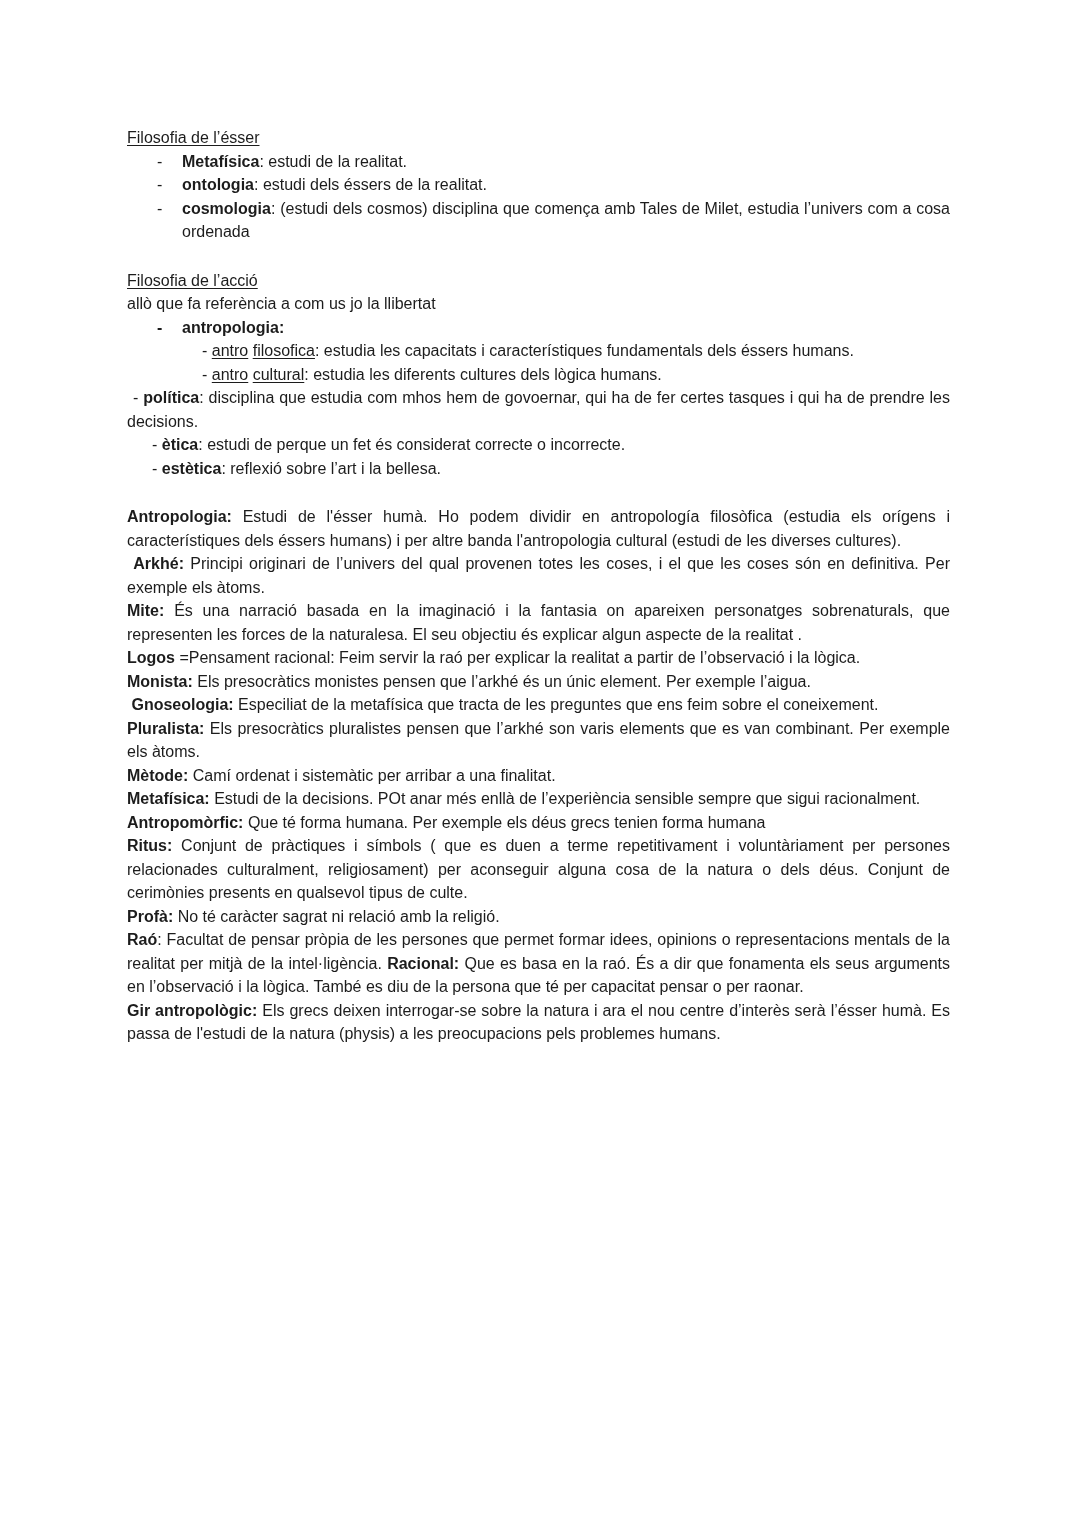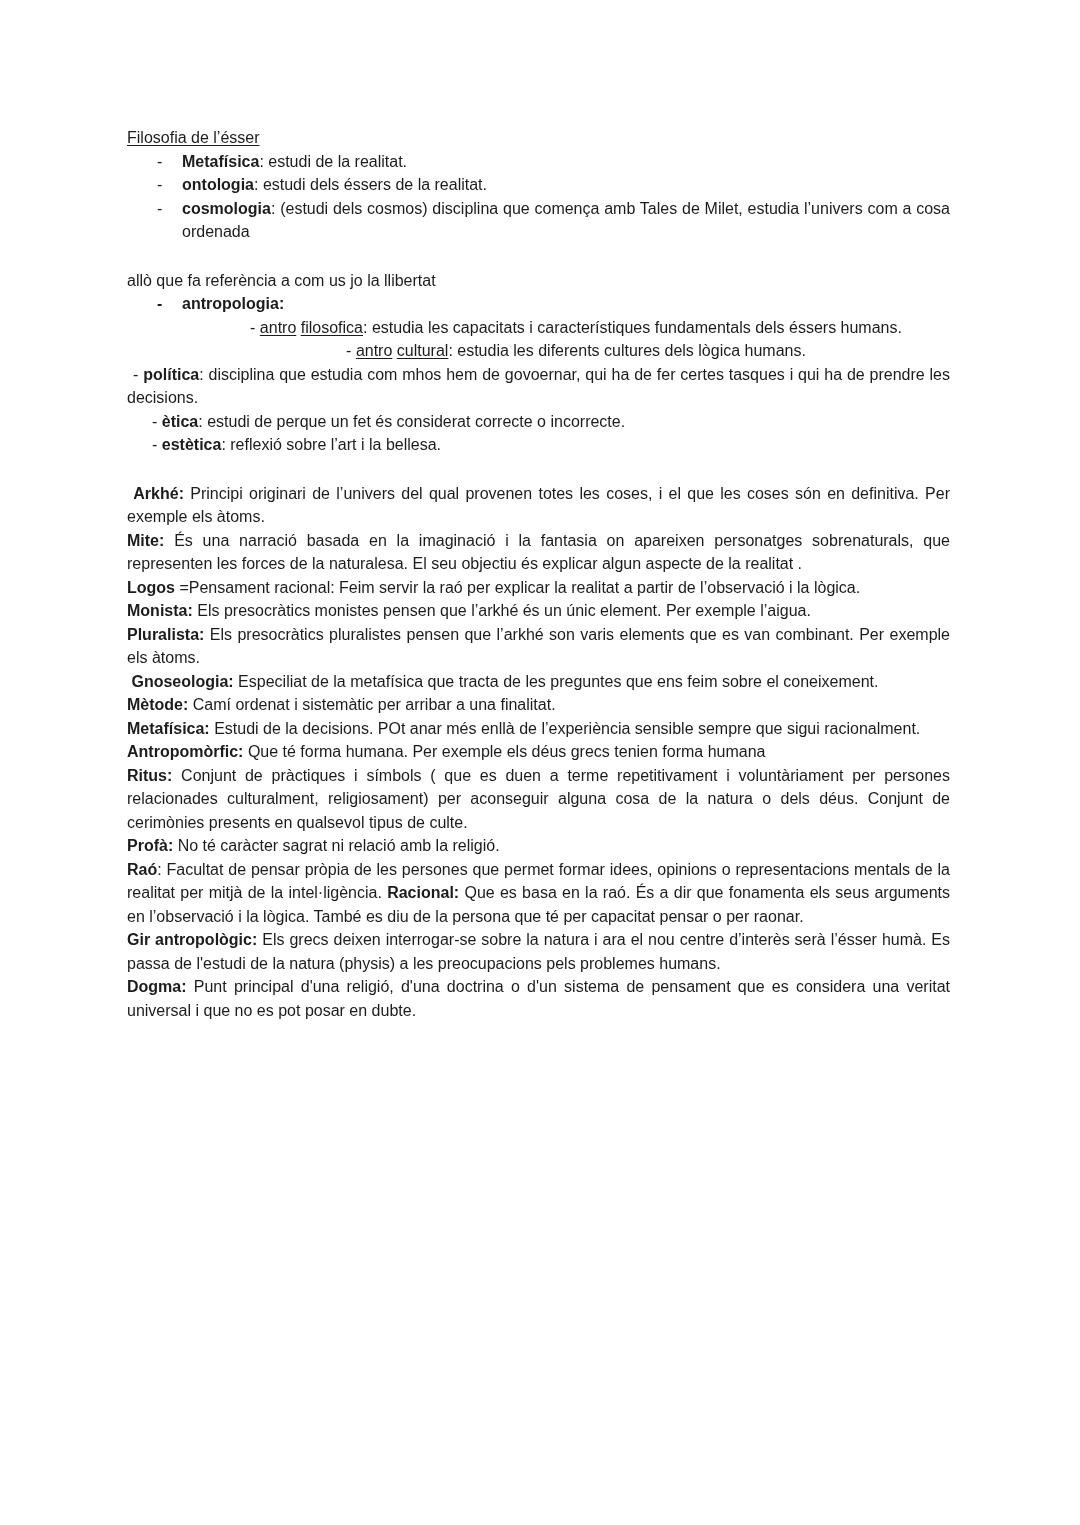--- a/index.html
+++ b/index.html
@@ -26,51 +26,52 @@
     color: #1c1c1c;
     -webkit-font-smoothing: antialiased;
   }
   .blk { text-align: justify; }
   .heading, .plain, .sub, .ind2 { text-align: left; }
   .b { font-weight: bold; }
   .u { text-decoration: underline; text-underline-offset: 2px; }
   .li1, .li1b { padding-left: 55px; position: relative; }
   .li1 .dash, .li1b .dash { position: absolute; left: 30px; }
   .li1b .dash { font-weight: bold; }
-  .sub { padding-left: 75px; text-align: center; }
+  .sub { padding-left: 75px; }
   .pind { text-indent: 6px; }
   .ind2 { padding-left: 25px; }
   .blank { height: 25px; }
 </style>
 </head>
 <body>
 
 <div class="page">
   <div class="doc" style="color: rgb(28, 28, 28);">
       <div class="blk heading"><span class="u">Filosofia de l’ésser</span></div>
       <div class="blk li1"><span class="dash">-</span><span class="b">Metafísica</span><span>: estudi de la realitat.</span></div>
       <div class="blk li1"><span class="dash">-</span><span class="b">ontologia</span><span>: estudi dels éssers de la realitat.</span></div>
       <div class="blk li1"><span class="dash">-</span><span class="b">cosmologia</span><span>: (estudi dels cosmos) disciplina que comença amb Tales de Milet, estudia l’univers com a cosa ordenada</span></div>
       <div class="blk blank"></div>
+      <div class="blk heading"><span class="u">Filosofia de l’acció</span></div>
       <div class="blk plain"><span>allò que fa referència a com us jo la llibertat</span></div>
       <div class="blk li1b"><span class="dash">-</span><span class="b">antropologia:</span></div>
       <div class="blk sub"><span>- </span><span class="u">antro</span><span> </span><span class="u">filosofica</span><span>: estudia les capacitats i característiques fundamentals dels éssers humans.</span></div>
       <div class="blk sub"><span>- </span><span class="u">antro</span><span> </span><span class="u">cultural</span><span>: estudia les diferents cultures dels lògica humans.</span></div>
       <div class="blk pind"><span>- </span><span class="b">política</span><span>: disciplina que estudia com mhos hem de govoernar, qui ha de fer certes tasques i qui ha de prendre les decisions.</span></div>
       <div class="blk ind2"><span>- </span><span class="b">ètica</span><span>: estudi de perque un fet és considerat correcte o incorrecte.</span></div>
       <div class="blk ind2"><span>- </span><span class="b">estètica</span><span>: reflexió sobre l’art i la bellesa.</span></div>
       <div class="blk blank"></div>
+      <div class="blk def"><span class="b">Antropologia:</span><span> Estudi de l'ésser humà. Ho podem dividir en antropología filosòfica (estudia els orígens i característiques dels éssers humans) i per altre banda l'antropologia cultural (estudi de les diverses cultures).</span></div>
       <div class="blk def"><span class="b">&nbsp;Arkhé:</span><span> Principi originari de l’univers del qual provenen totes les coses, i el que les coses són en definitiva. Per exemple els àtoms.</span></div>
       <div class="blk def"><span class="b">Mite:</span><span> És una narració basada en la imaginació i la fantasia on apareixen personatges sobrenaturals, que representen les forces de la naturalesa. El seu objectiu és explicar algun aspecte de la realitat .</span></div>
       <div class="blk def"><span class="b">Logos</span><span> =Pensament racional: Feim servir la raó per explicar la realitat a partir de l’observació i la lògica.</span></div>
       <div class="blk def"><span class="b">Monista:</span><span> Els presocràtics monistes pensen que l’arkhé és un únic element. Per exemple l’aigua.</span></div>
+      <div class="blk def"><span class="b">&nbsp;Gnoseologia:</span><span> Especiliat de la metafísica que tracta de les preguntes que ens feim sobre el coneixement.</span></div>
       <div class="blk def"><span class="b">Pluralista:</span><span> Els presocràtics pluralistes pensen que l’arkhé son varis elements que es van combinant. Per exemple els àtoms.</span></div>
-      <div class="blk def"><span class="b">&nbsp;Gnoseologia:</span><span> Especiliat de la metafísica que tracta de les preguntes que ens feim sobre el coneixement.</span></div>
       <div class="blk def"><span class="b">Mètode:</span><span> Camí ordenat i sistemàtic per arribar a una finalitat.</span></div>
       <div class="blk def"><span class="b">Metafísica:</span><span> Estudi de la decisions. POt anar més enllà de l’experiència sensible sempre que sigui racionalment.</span></div>
       <div class="blk def"><span class="b">Antropomòrfic:</span><span> Que té forma humana. Per exemple els déus grecs tenien forma humana</span></div>
       <div class="blk def"><span class="b">Ritus:</span><span> Conjunt de pràctiques i símbols ( que es duen a terme repetitivament i voluntàriament per persones relacionades culturalment, religiosament) per aconseguir alguna cosa de la natura o dels déus. Conjunt de cerimònies presents en qualsevol tipus de culte.</span></div>
       <div class="blk def"><span class="b">Profà:</span><span> No té caràcter sagrat ni relació amb la religió.</span></div>
       <div class="blk def"><span class="b">Raó</span><span>: Facultat de pensar pròpia de les persones que permet formar idees, opinions o representacions mentals de la realitat per mitjà de la intel·ligència. </span><span class="b">Racional:</span><span> Que es basa en la raó. És a dir que fonamenta els seus arguments en l’observació i la lògica. També es diu de la persona que té per capacitat pensar o per raonar.</span></div>
       <div class="blk def"><span class="b">Gir antropològic:</span><span> Els grecs deixen interrogar-se sobre la natura i ara el nou centre d’interès serà l’ésser humà. Es passa de l'estudi de la natura (physis) a les preocupacions pels problemes humans.</span></div>
-      <div class="blk def"><span class="b">Dogma:</span><span> Punt principal d'una religió, d'una doctrina o d'un sistema de pensament que es considera una veritat universal i que no es pot posar en dubte.</span></div>
     </div>
 </div>
 
 </body></html>

